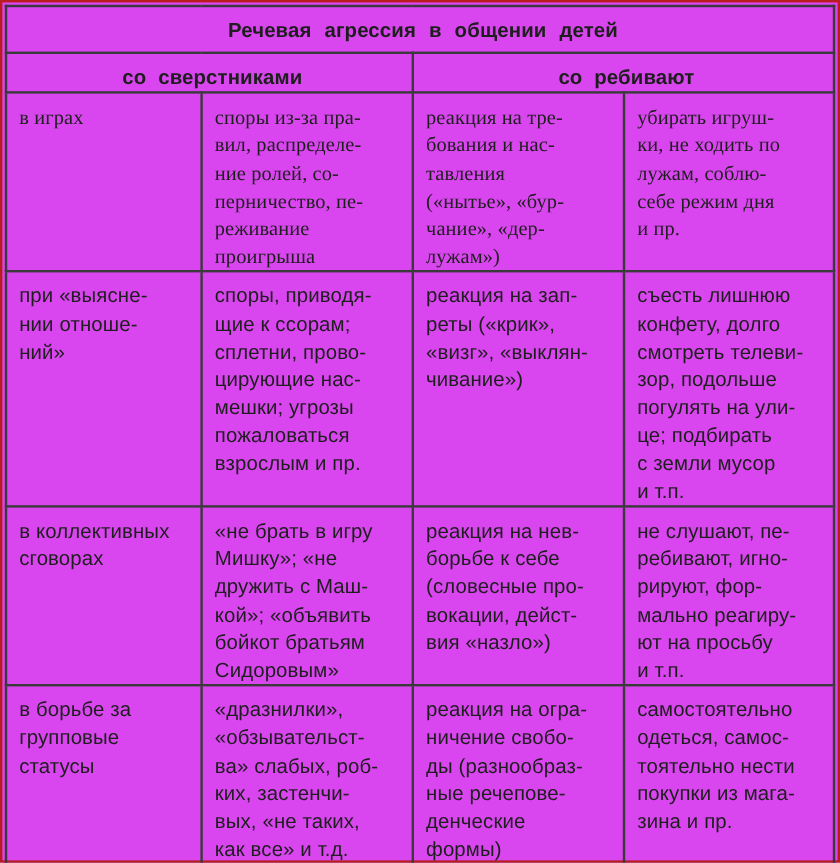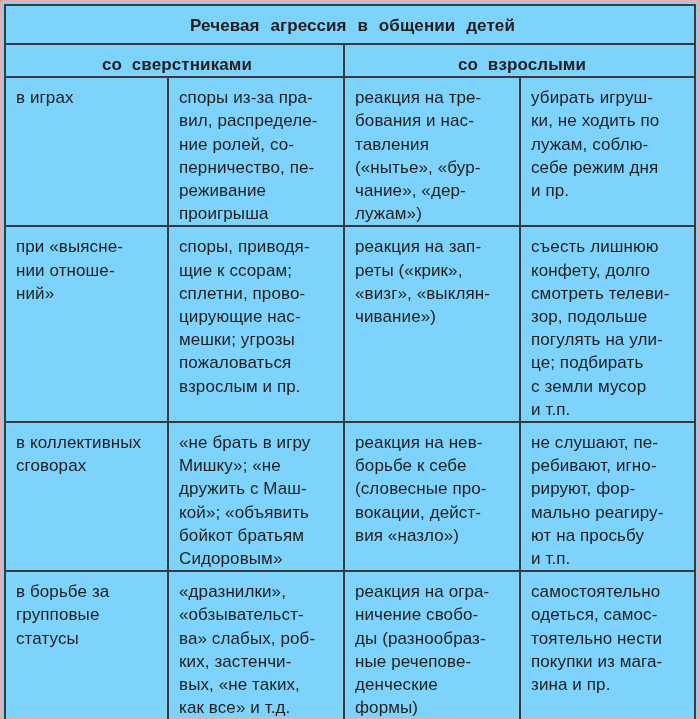--- a/index.html
+++ b/index.html
@@ -10,23 +10,23 @@
   body {
     width: 700px;
     height: 719px;
     font-family: "Liberation Sans", "DejaVu Sans", sans-serif;
     color: #1e1e1e;
   }
   .frame {
     box-sizing: border-box;
     width: 700px;
     height: 719px;
-    border: 2px solid #fca5a5;
+    border: 2px solid #b91c1c;
     padding: 2px;
-    background: #7dd3fc;
+    background: #d946ef;
   }
   table.agg {
     width: 100%;
     height: 100%;
     border-collapse: collapse;
     table-layout: fixed;
   }
   table.agg td {
     border: 2px solid #3a3a3a;
     vertical-align: top;
@@ -50,21 +50,21 @@
     text-align: center;
     vertical-align: middle;
     font-weight: bold;
     font-size: 17.5px;
     word-spacing: 5px;
     padding: 2px 4px;
     white-space: normal;
   }
   tr.title-row   { height: 39px; }
   tr.header-row  { height: 24px; }
-  tr.row-1       { height: 145px; }
+  tr.row-1       { height: 145px; font-family: Liberation Serif, serif; }
   tr.row-2       { height: 187px; padding-left: 28px; }
   tr.row-3       { height: 143px; }
   tr.row-4       { height: auto; }
 </style>
 </head>
 <body>
 
 <div class="frame">
   <table class="agg">
     <colgroup>
@@ -72,21 +72,21 @@
       <col style="width:176px">
       <col style="width:176px">
       <col>
     </colgroup>
     <tbody>
       <tr class="title-row">
         <td class="title-cell" colspan="4">Речевая  агрессия  в  общении  детей</td>
       </tr>
       <tr class="header-row">
         <td class="group-cell" colspan="2">со  сверстниками</td>
-        <td class="group-cell" colspan="2">со взрослыми</td>
+        <td class="group-cell" colspan="2">со ребивают</td>
       </tr>
       <tr class="row-1">
         <td>в играх</td>
         <td>споры из-за пра-
 вил, распределе-
 ние ролей, со-
 перничество, пе-
 реживание
 проигрыша</td>
         <td>реакция на тре-

